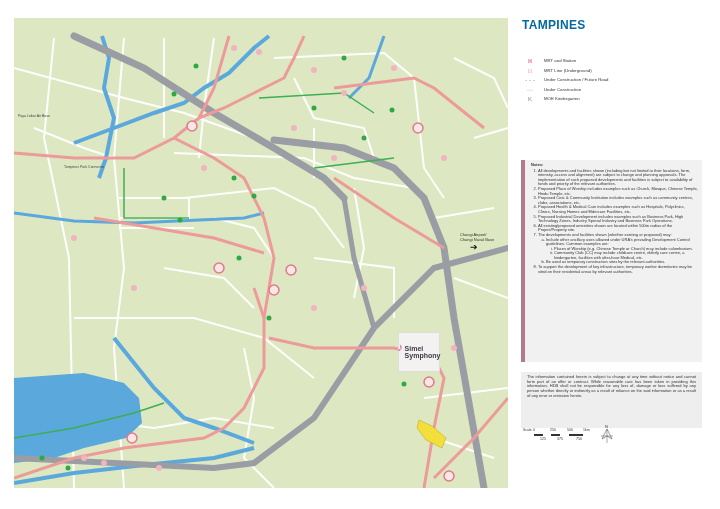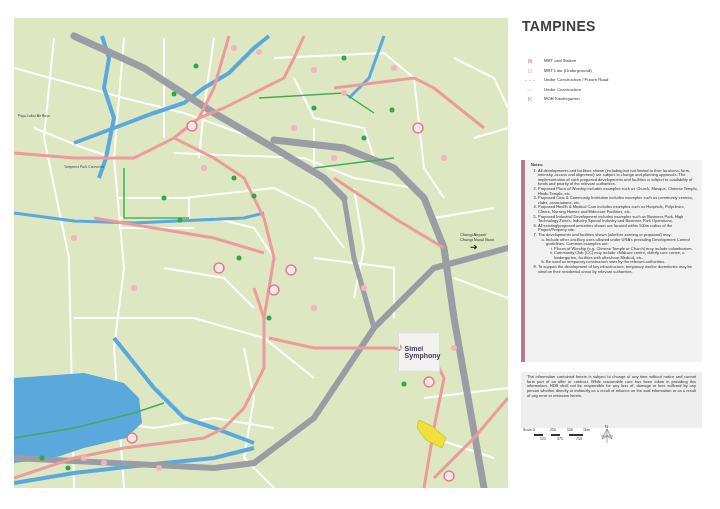--- a/index.html
+++ b/index.html
@@ -5,21 +5,21 @@
   html,body{margin:0;padding:0;background:#ffffff;}
   body{width:720px;height:509px;position:relative;overflow:hidden;font-family:"Liberation Sans",sans-serif;}
   .map{position:absolute;left:14px;top:18px;width:494px;height:470px;background:#dde8c2;overflow:hidden;}
   .map svg{position:absolute;left:0;top:0;}
   .lbl{position:absolute;font-size:3.5px;color:#444;white-space:nowrap;}
   .dev-box{position:absolute;left:384px;top:314px;width:40px;height:38px;background:#f4f1f1;border:1px solid #ddd;display:flex;align-items:center;justify-content:center;}
   .dev-logo{font-family:"Liberation Sans",sans-serif;font-weight:bold;font-size:7px;line-height:7px;color:#3a3a4a;text-align:left;position:relative;padding-left:7px;}
   .dev-logo .note{position:absolute;left:0;top:-1px;font-size:11px;color:#c06080;}
   .arrow-label{position:absolute;left:446px;top:214px;font-size:4px;color:#333;line-height:5px;}
   .arrow{position:absolute;left:456px;top:224px;font-size:9px;color:#111;}
-  .title{position:absolute;left:522px;top:18px;font-size:14px;font-weight:bold;color:#404040;letter-spacing:0.3px;}
+  .title{position:absolute;left:522px;top:18px;font-size:12px;font-weight:bold;color:#0369a1;letter-spacing:0.3px;}
   .legend{position:absolute;left:524px;top:56px;}
   .legend-item{display:flex;align-items:center;height:9.5px;font-size:4.3px;color:#333;}
   .legend-item .sym{width:12px;margin-right:8px;font-size:6px;text-align:center;}
   .notes{position:absolute;left:521px;top:160px;width:181px;height:202px;background:#f1f1f1;border-left:4px solid #b07a90;box-sizing:border-box;padding:3px 4px 3px 6px;font-size:4px;line-height:4.6px;color:#333;}
   .notes .nt{font-weight:bold;margin-bottom:1px;}
   .notes ol{margin:0;padding-left:7px;}
   .notes ol ol{padding-left:8px;list-style:lower-alpha;}
   .notes ol ol ol{list-style:lower-roman;}
   .disclaimer{position:absolute;left:521px;top:372px;width:181px;height:56px;background:#eeeeee;box-sizing:border-box;padding:3px 6px;font-size:4px;line-height:4.7px;color:#333;text-align:justify;}
   .scale{position:absolute;left:523px;top:428px;width:72px;height:14px;font-size:3.5px;color:#333;}

